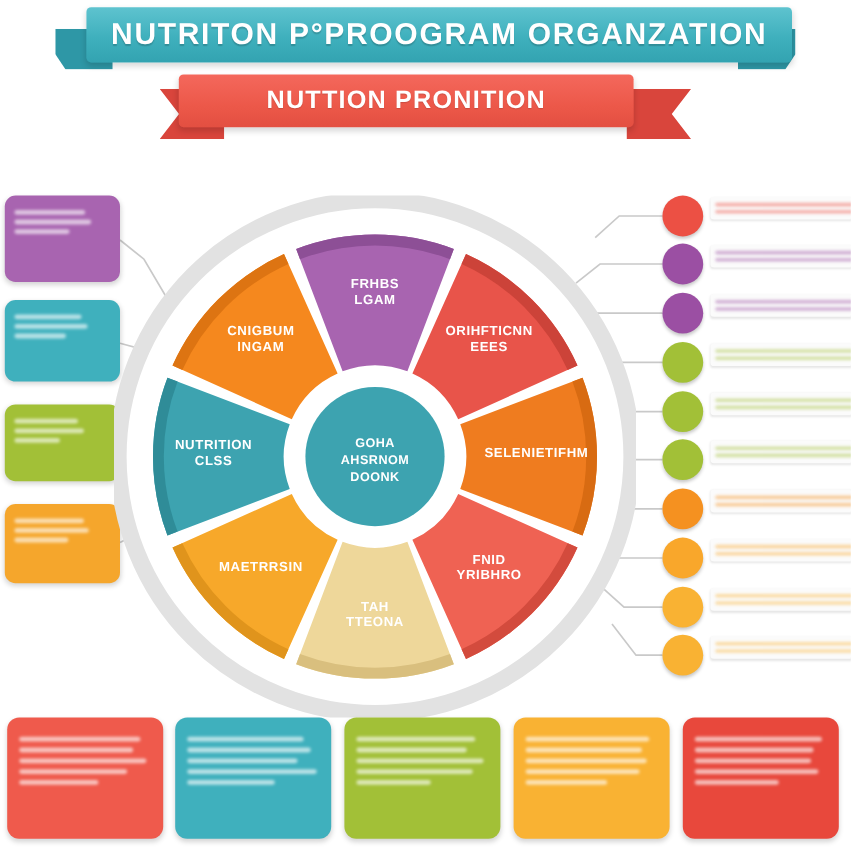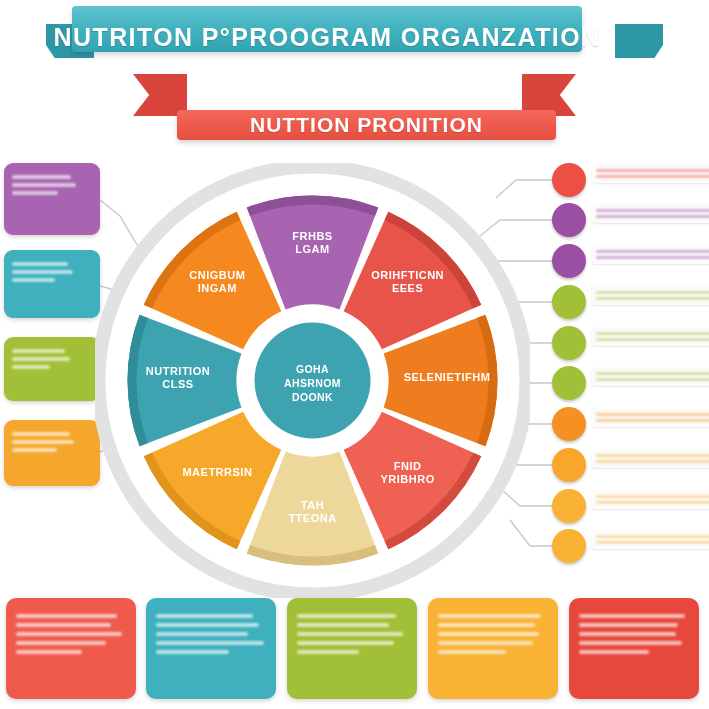--- a/index.html
+++ b/index.html
@@ -11,42 +11,41 @@
   .fuzzy-hard{filter:blur(1.15px);opacity:.8;}
 
   
   #banner-top{position:absolute;left:46px;top:2px;width:617px;height:56px;}
   #banner-top .tail-l,#banner-top .tail-r{
     position:absolute;top:22px;width:48px;height:34px;background:#2e97a6;
   }
   #banner-top .tail-l{left:0;clip-path:polygon(0 0,100% 0,100% 100%,18% 100%,0 62%);}
   #banner-top .tail-r{right:0;clip-path:polygon(0 0,100% 0,100% 62%,82% 100%,0 100%);}
   #banner-top .body{
-    position:absolute;left:26px;top:4px;width:510px;height:46px;
+    position:absolute;left:26px;top:4px;width:588px;height:46px;
     background:linear-gradient(180deg,#5ec3cf 0%,#3fb0bd 55%,#33a3b1 100%);
-    border-radius:4px;display:flex;align-items:flex-end;justify-content:center;
+    border-radius:4px;display:flex;align-items:center;justify-content:center;
     box-shadow:0 3px 5px rgba(0,0,0,.16);
   }
   #banner-top .body .txt{
     color:#ffffff;font-size:25px;font-weight:bold;letter-spacing:1.4px;
     text-shadow:0 1px 1px rgba(0,0,0,.18);white-space:nowrap;
   }
 
   #banner-sub{position:absolute;left:133px;top:62px;width:443px;height:52px;}
   #banner-sub .tail-l,#banner-sub .tail-r{
     position:absolute;top:12px;width:54px;height:42px;background:#d9453c;
   }
   #banner-sub .tail-l{left:0;clip-path:polygon(0 0,100% 0,100% 100%,0 100%,30% 50%);}
   #banner-sub .tail-r{right:0;clip-path:polygon(0 0,100% 0,70% 50%,100% 100%,0 100%);}
   #banner-sub .body{
-    position:absolute;left:44px;top:0;width:379px;height:30px;
+    position:absolute;left:16px;top:0;width:379px;height:44px;
     background:linear-gradient(180deg,#f4685c 0%,#ec5849 60%,#e34f41 100%);
     border-radius:4px;display:flex;align-items:center;justify-content:center;
     box-shadow:0 3px 5px rgba(0,0,0,.16);
-    margin-top:48px;
   }
   #banner-sub .body .txt{
     color:#ffffff;font-size:21px;font-weight:bold;letter-spacing:1px;
     text-shadow:0 1px 1px rgba(0,0,0,.15);white-space:nowrap;
   }
 
   
   .lcard{
     position:absolute;left:4px;width:96px;border-radius:9px;
     box-shadow:0 2px 4px rgba(0,0,0,.17);padding:7px 8px 8px 8px;box-sizing:border-box;

